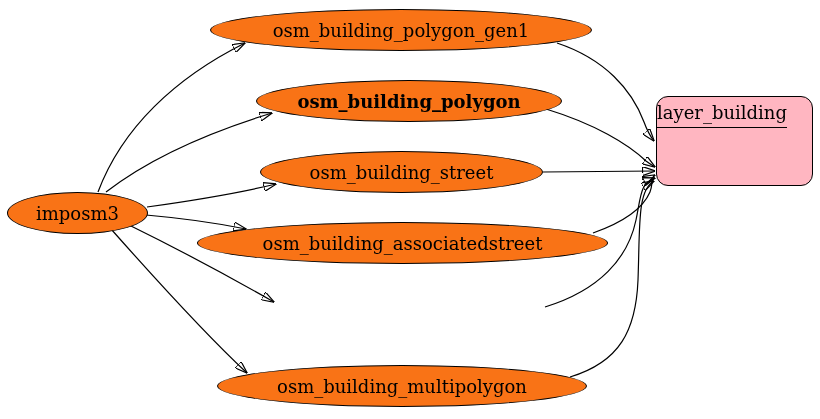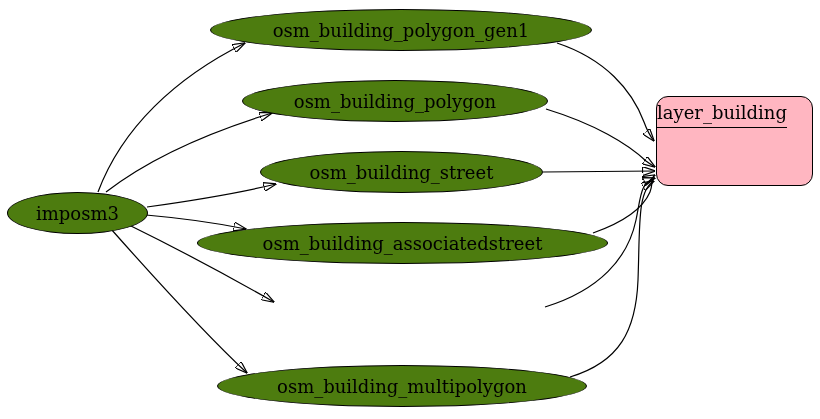--- a/index.html
+++ b/index.html
@@ -27,29 +27,29 @@
   .edges path, .edges line {
     fill: none;
     stroke: #000000;
     stroke-width: 1.2;
   }
   .node.ellipse {
     position: absolute;
     box-sizing: border-box;
     border: 1.4px solid #000000;
     border-radius: 50%;
-    background: #4d7c0f;
+    background: #f97316;
     display: flex;
     align-items: center;
     justify-content: center;
     white-space: nowrap;
   }
   .n-imposm3   { left: 7px;   top: 192px; width: 141px; height: 42px; }
   .n-gen1      { left: 210px; top: 9px;   width: 382px; height: 42px; }
-  .n-polygon   { left: 242px; top: 80px;  width: 306px; height: 42px; }
+  .n-polygon   { left: 256px; top: 80px;  width: 306px; height: 42px; font-weight: bold; }
   .n-street    { left: 260px; top: 151px; width: 283px; height: 42px; text-align: right; }
   .n-assoc     { left: 197px; top: 222px; width: 411px; height: 42px; }
   .n-relation  { left: 248px; top: 294px; width: 302px; height: 42px; }
   .n-multipoly { left: 217px; top: 365px; width: 370px; height: 42px; }
   .node.record {
     position: absolute;
     left: 656px;
     top: 96px;
     width: 157px;
     height: 90px;

